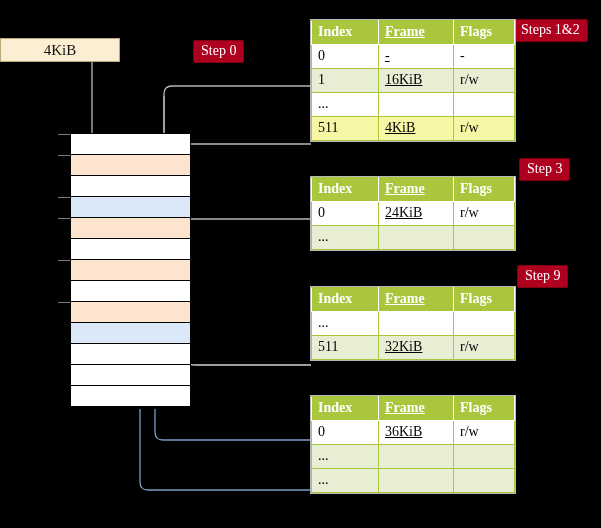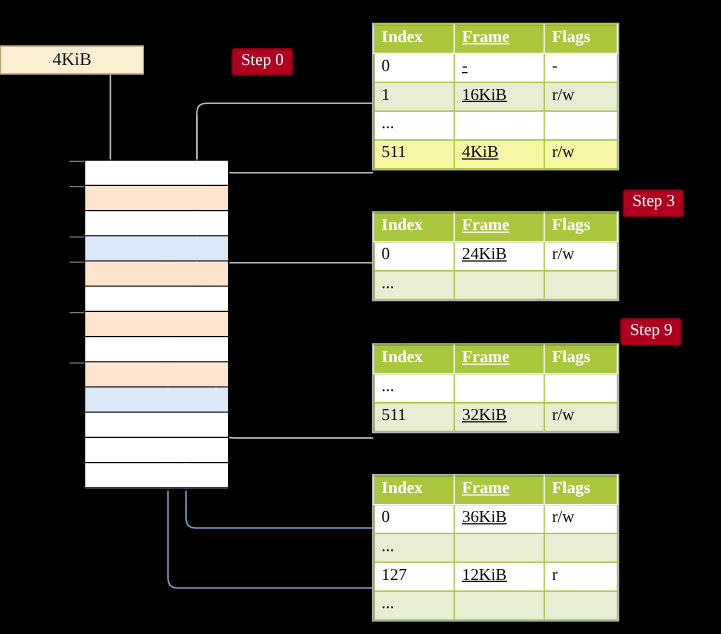--- a/index.html
+++ b/index.html
@@ -48,21 +48,21 @@
   .memcell.blue{background:#dbe8f7;}
   .memtick{
     position:absolute;width:12px;height:1px;background:#7a7a7a;left:-13px;
   }
 
   
   .ptable{
     position:absolute;border-collapse:collapse;
     font-size:14px;line-height:1;
     box-shadow:0 0 0 1px #b8b8b8;
-    background:#14532d;
+    background:#8b5cf6;
   }
   .ptable th{
     background:#aac63c;color:#ffffff;
     font-weight:bold;text-align:left;
     padding:4px 6px 5px 6px;
     border:1px solid #ffffff;
     border-top:1px solid #aac63c;
     white-space:nowrap;
   }
   .ptable td{
@@ -134,20 +134,21 @@
     <g>
       <path d="M311,490 L148,490 Q140,490 140,482 L140,214" fill="none" stroke="#7a9cc6" stroke-width="1.3" marker-end="url(#arrowBlue)"></path>
     </g>
   </svg>
 
   <div class="srcbox">
     <span>4KiB</span>
   </div>
 
   <div id="badge-step0" class="badge">Step 0</div>
+  <div id="badge-steps12" class="badge">Steps 1&amp;2</div>
   <div id="badge-step3" class="badge">Step 3</div>
   <div id="badge-step4" class="badge">Step 9</div>
 
   <div class="memcol" id="memcol">
       <div class="memcell"></div>
       <div class="memcell peach"></div>
       <div class="memcell"></div>
       <div class="memcell blue"></div>
       <div class="memcell peach"></div>
       <div class="memcell"></div>
@@ -251,25 +252,20 @@
         <tr>
           <td class="c-index">0</td>
           <td class="c-frame">36KiB</td>
           <td class="c-flags">r/w</td>
         </tr>
         <tr class="alt">
           <td class="c-index">...</td>
           <td class="c-frame"></td>
           <td class="c-flags"></td>
         </tr>
-        <tr>
-          <td class="c-index">127</td>
-          <td class="c-frame">12KiB</td>
-          <td class="c-flags">r</td>
-        </tr>
         <tr class="alt">
           <td class="c-index">...</td>
           <td class="c-frame"></td>
           <td class="c-flags"></td>
         </tr>
       </tbody>
     </table>
 
 </div>
 

